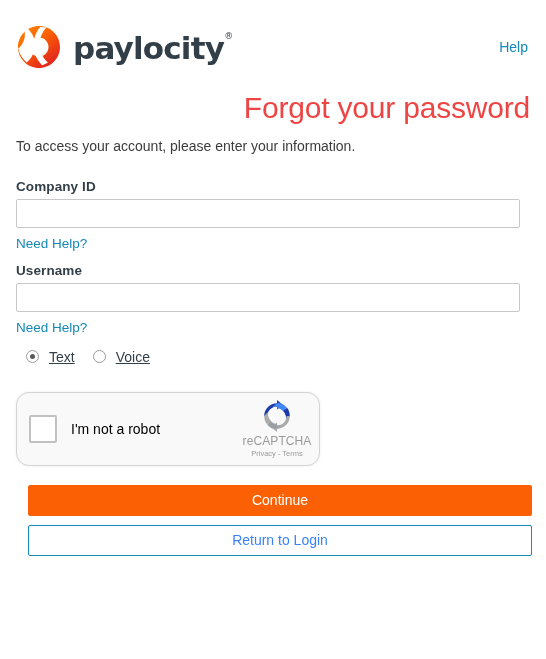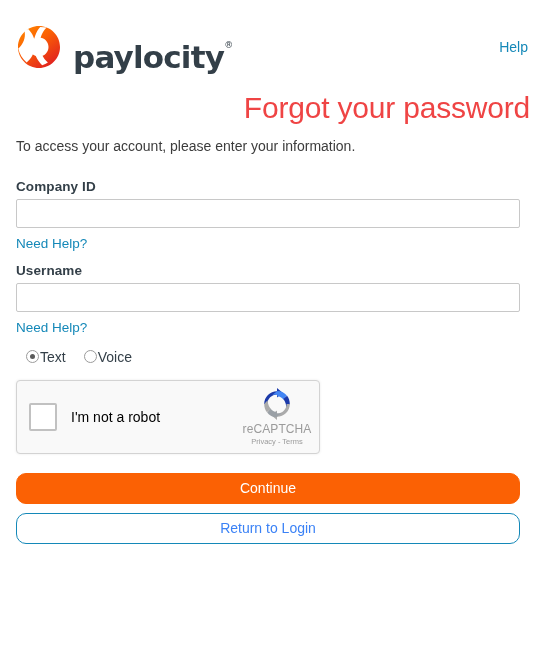--- a/index.html
+++ b/index.html
@@ -43,21 +43,21 @@
     display: block;
   }
   .brand-word {
     font-family: "DejaVu Sans", sans-serif;
     font-size: 31px;
     font-weight: bold;
     letter-spacing: -0.8px;
     color: #333f48;
     line-height: 1;
     position: relative;
-    top: 10px;
+    top: 1px;
   }
   .brand-word sup {
     font-size: 9px;
     font-weight: normal;
     vertical-align: super;
     top: -0.9em;
     position: relative;
     letter-spacing: 0;
   }
   .help-link {
@@ -123,22 +123,23 @@
   .radio-row {
     display: flex;
     align-items: center;
     margin-top: 13px;
     padding-left: 10px;
     gap: 18px;
   }
   .radio-opt {
     display: flex;
     align-items: center;
-    gap: 1px;
-    cursor: pointer;
+    gap: 10px;
+    cursor: pointer;
+    text-decoration: underline;
   }
   .radio-dot {
     width: 13px;
     height: 13px;
     border-radius: 50%;
     border: 1px solid #9b9b9b;
     background: #fff;
     display: inline-block;
     position: relative;
     flex: 0 0 13px;
@@ -153,26 +154,26 @@
     left: 3px;
     top: 3px;
   }
   .radio-label {
     font-size: 14px;
     color: #333f48;
   }
 
   
   .recaptcha {
-    margin-top: 15px;
+    margin-top: 27px;
     width: 304px;
     height: 74px;
     background: #f9f9f9;
     border: 1px solid #d3d3d3;
-    border-radius: 4px;
+    border-radius: 13px;
     box-shadow: 0 0 3px rgba(0,0,0,0.08);
     display: flex;
     align-items: center;
     position: relative;
   }
   .rc-check-wrap {
     display: flex;
     align-items: center;
     padding-left: 12px;
     gap: 14px;
@@ -216,27 +217,28 @@
     color: #9b9b9b;
     line-height: 1;
     margin-top: 2px;
   }
 
   
   .btn {
     display: block;
     width: 504px;
     height: 31px;
-    border-radius: 10px;
+    border-radius: 2px;
     font-family: "Liberation Sans", sans-serif;
     font-size: 14px;
     line-height: 29px;
     text-align: center;
     cursor: pointer;
     padding: 0;
+    margin-left: 12px;
   }
   .btn-primary {
     margin-top: 19px;
     background: #fb6104;
     border: 1px solid #fb6104;
     color: #ffffff;
   }
   .btn-secondary {
     margin-top: 9px;
     background: #ffffff;

